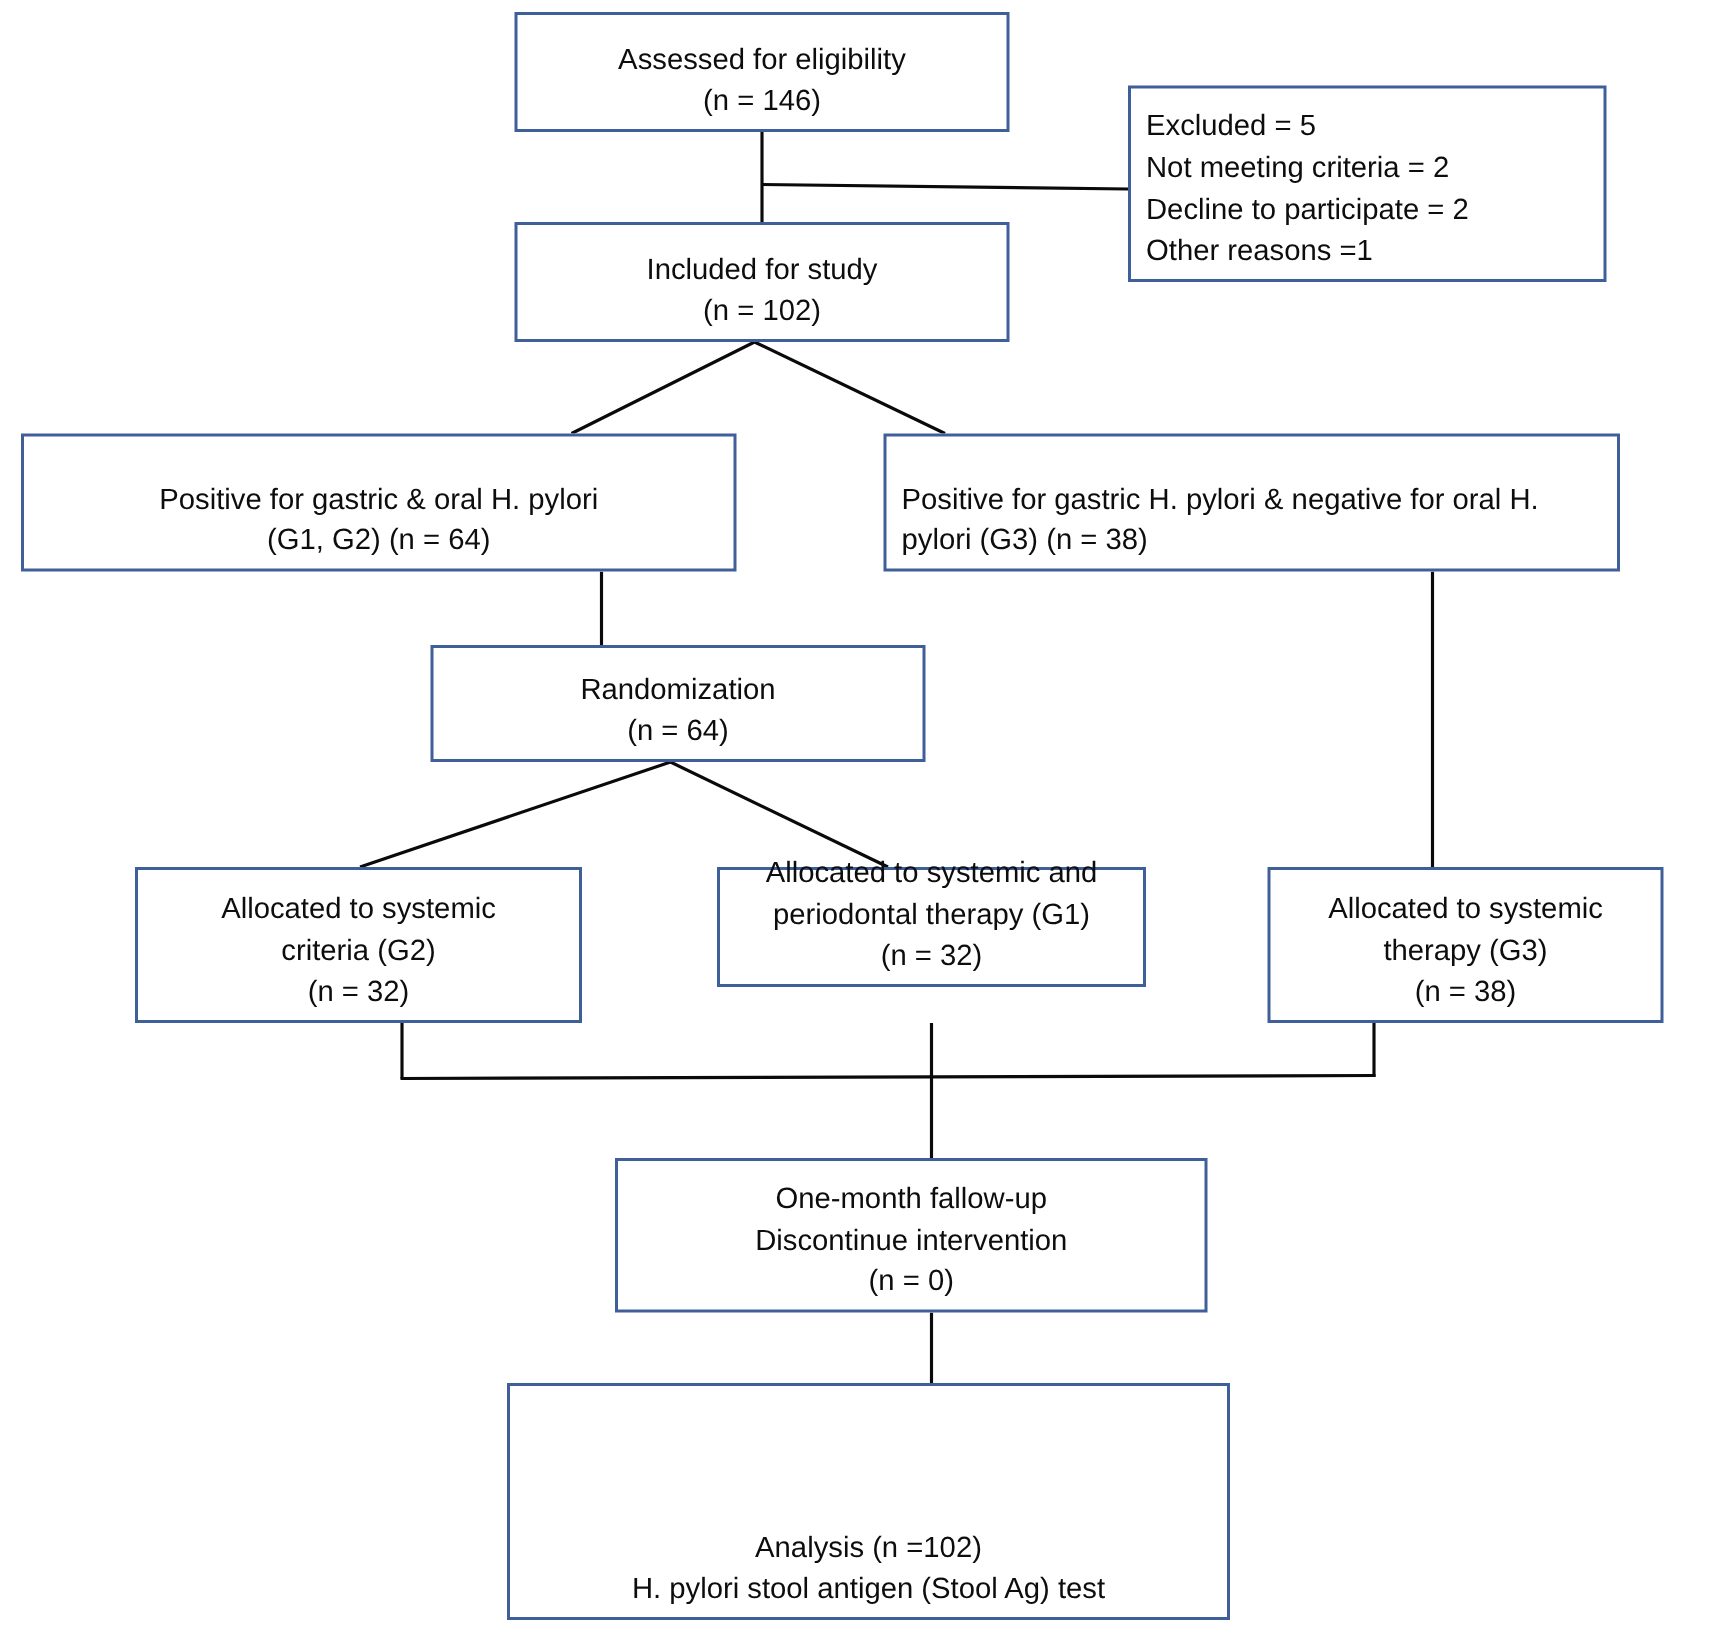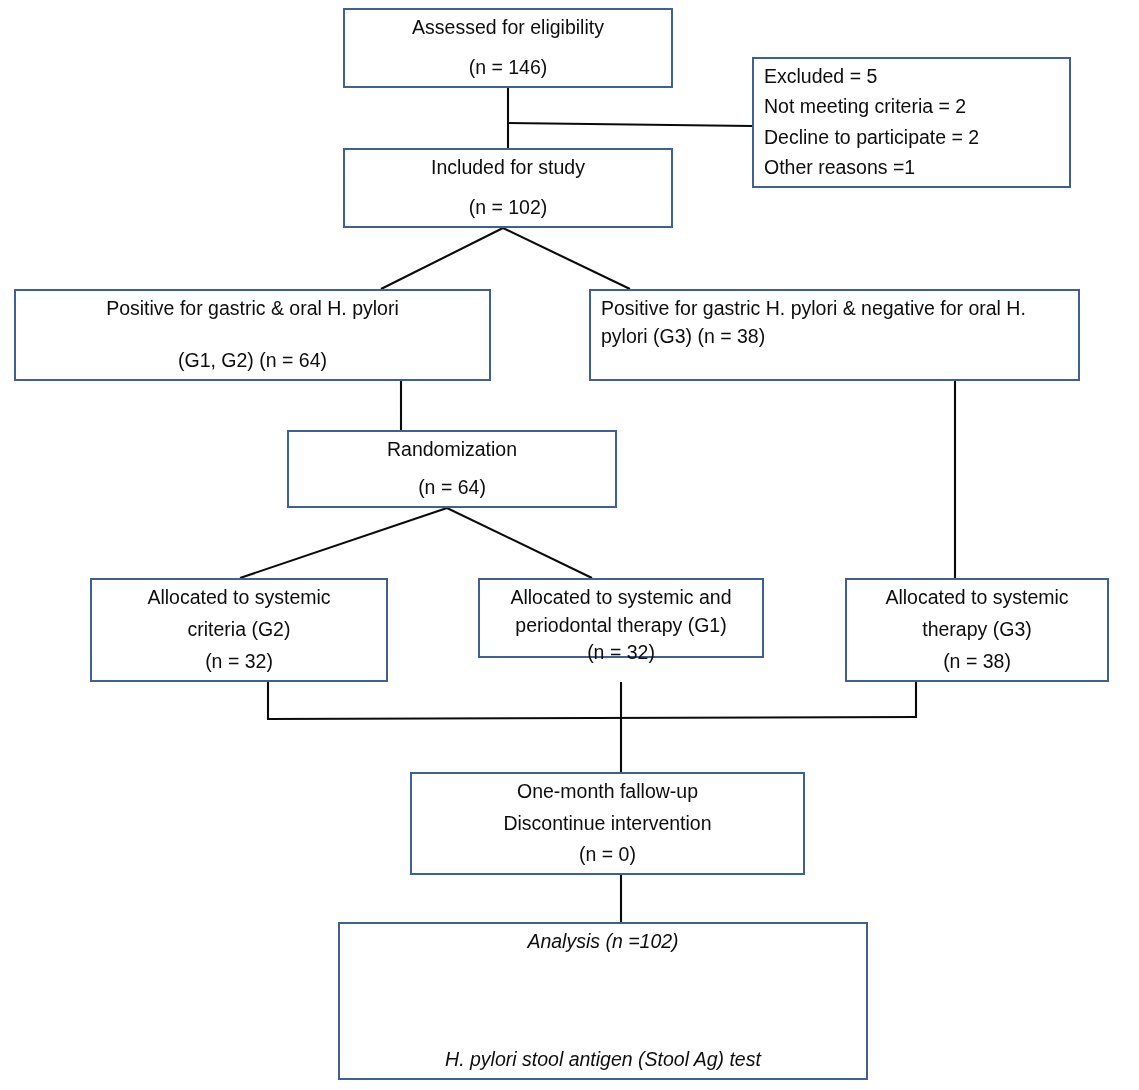--- a/index.html
+++ b/index.html
@@ -19,21 +19,21 @@
     overflow: hidden;
   }
   .node {
     position: absolute;
     box-sizing: border-box;
     border: 2px solid #3f5f99;
     background: #ffffff;
     display: flex;
     flex-direction: column;
     align-items: center;
-    justify-content: space-between;
+    justify-content: flex-end;
     text-align: center;
     color: #0d0d0d;
     font-size: 19.5px;
     line-height: 1.42;
     padding: 4px 10px;
     z-index: 2;
   }
   .node.align-left {
     align-items: flex-start;
     text-align: left;
@@ -141,18 +141,18 @@
     <span class="ln">therapy (G3)</span>
     <span class="ln">(n = 38)</span>
   </div>
 
   <div class="node" style="left:410px; top:772px; width:395px; height:103px;">
     <span class="ln">One-month fallow-up</span>
     <span class="ln">Discontinue intervention</span>
     <span class="ln">(n = 0)</span>
   </div>
 
-  <div class="node" style="left:338px; top:922px; width:530px; height:158px;font-style:italic;">
+  <div class="node" style="left:338px; top:922px; width:482px; height:158px;">
     <span class="ln">Analysis (n =102)</span>
     <span class="ln">H. pylori stool antigen (Stool Ag) test</span>
   </div>
 
 </div>
 
 </body></html>

